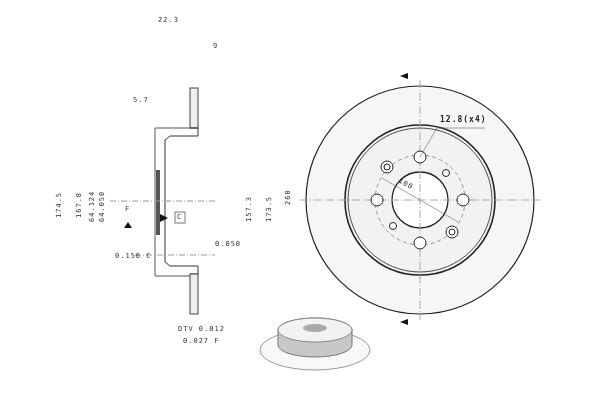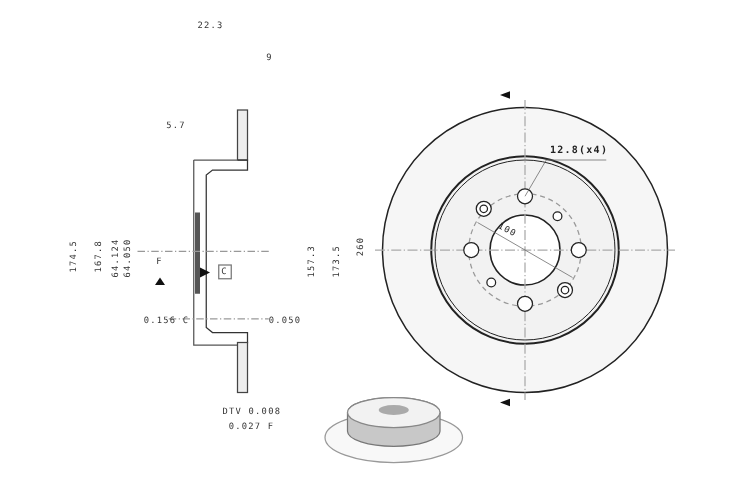--- a/index.html
+++ b/index.html
@@ -64,22 +64,22 @@
 <div class="lbl" style="left:133px;top:96px;">5.7</div>
 
 <div class="lbl vert" style="left:55px;top:218px;">174.5</div>
 <div class="lbl vert" style="left:75px;top:218px;">167.8</div>
 <div class="lbl vert" style="left:88px;top:222px;">64.124</div>
 <div class="lbl vert" style="left:98px;top:222px;">64.050</div>
 
 <div class="lbl" style="left:125px;top:205px;">F</div>
 <div class="lbl" style="left:177px;top:213px;">C</div>
 <div class="lbl" style="left:115px;top:252px;">0.156 C</div>
-<div class="lbl" style="left:215px;top:252px;">0.050</div>
-<div class="lbl" style="left:178px;top:325px;">DTV 0.008</div>
+<div class="lbl" style="left:215px;top:240px;">0.050</div>
+<div class="lbl" style="left:178px;top:325px;">DTV 0.012</div>
 <div class="lbl" style="left:183px;top:337px;">0.027 F</div>
 
 <div class="lbl vert" style="left:245px;top:222px;">157.3</div>
 <div class="lbl vert" style="left:265px;top:222px;">173.5</div>
 <div class="lbl vert" style="left:284px;top:205px;">260</div>
 
 <div class="lbl" style="left:440px;top:115px;font-size:8px;color:#222;font-weight:bold;">12.8(x4)</div>
 <div class="lbl" style="left:398px;top:180px;transform:rotate(28deg);color:#222;">100</div>
 
 </body></html>

